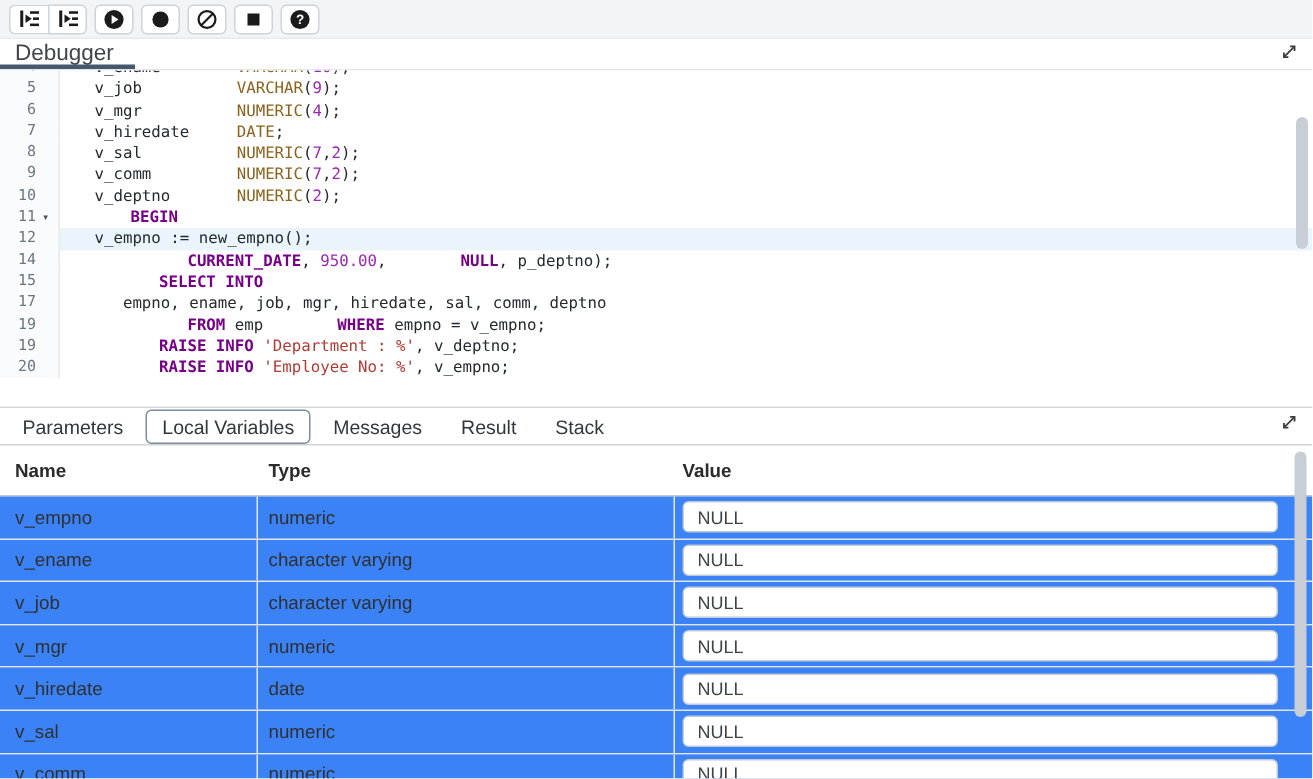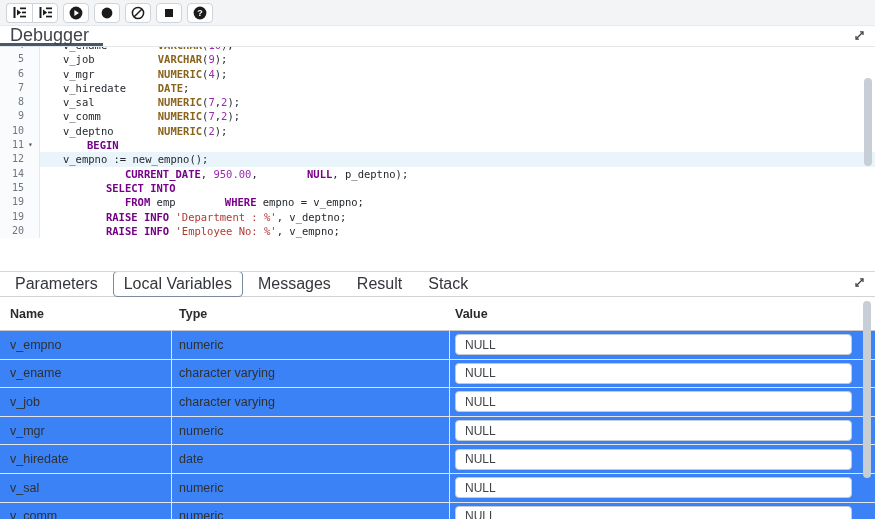--- a/index.html
+++ b/index.html
@@ -15,53 +15,53 @@
     display: flex; align-items: center; justify-content: center; cursor: pointer; padding: 0; }
   .tb-group .tb-btn { border-radius: 0; border-right-width: 0; }
   .tb-group .tb-btn:first-child { border-radius: 4px 0 0 4px; }
   .tb-group .tb-btn:last-child { border-radius: 0 4px 4px 0; border-right-width: 1px; }
   .tb-group .tb-btn:only-child { border-radius: 4px; }
   .tb-btn svg { display: block; }
 
   
   .tabbar { height: 21px; background: #fff; border-bottom: 1px solid #e4e7ea;
     display: flex; align-items: stretch; flex: none; position: relative; }
-  .tab { padding: 2px 14px 0 10px; font-size: 18px; color: #41444a; display: flex;
+  .tab { padding: 2px 14px 0 10px; font-size: 15px; color: #41444a; display: flex;
     align-items: center; cursor: pointer; }
   .tab.active { border-bottom: 3px solid var(--accent, #45586c); }
   .expand-btn { position: absolute; right: 8px; top: 3px; width: 16px; height: 16px;
     cursor: pointer; display: flex; align-items: center; justify-content: center; }
 
   
   .editor { height: 224px; background: #fff; overflow: hidden; position: relative; flex: none; }
   .lines { margin-top: -9px; }
   .cline { display: flex; height: 14.3px; line-height: 14.3px;
     font-family: "DejaVu Sans Mono", monospace; font-size: 10.5px; }
   .gut { width: 40px; flex: none; background: #fafbfc; border-right: 1px solid #e6e9ec;
     display: flex; align-items: center; cursor: pointer; }
   .gut .num { flex: 1; text-align: right; padding-right: 4px; color: #6e7681; font-size: 10px; }
   .gut .fold { width: 11px; font-size: 8px; color: #555; }
   .codecell { flex: 1; white-space: pre; padding-left: 4px; cursor: text; }
   .cline.hl .codecell { background: var(--line-highlight, #e9f4fb); }
   .tk-p { color: #24292e; }
   .tk-k { color: var(--keyword, #770088); font-weight: bold; padding-left: 43px; }
-  .tk-t { color: var(--type, #8a631c); font-weight: bold; }
+  .tk-t { color: var(--type, #8a631c); font-weight: normal; }
   .tk-n { color: var(--number, #9c27b0); }
   .tk-s { color: var(--string, #b13a34); }
 
   .vscroll { position: absolute; right: 2px; top: 0; width: 9px; height: 100%; }
   .vthumb { position: absolute; left: 0; width: 8px; border-radius: 4px;
     background: var(--scroll-thumb, #c7ced6); cursor: pointer; }
 
   
   .bottom { flex: 1; border-top: 1px solid #d4d7da; display: flex; flex-direction: column;
     position: relative; background: #fff; overflow: hidden; }
   .ptabs { height: 24px; display: flex; align-items: center; gap: 4px; padding: 0 4px;
     flex: none; position: relative; }
-  .ptab { font-size: 16px; color: #33363b; padding: 3px 10px; border: 1px solid transparent;
+  .ptab { font-size: 13px; color: #33363b; padding: 3px 10px; border: 1px solid transparent;
     border-radius: 4px; cursor: pointer; white-space: nowrap; }
   .ptab.active { border-color: #7a8ba0; }
   .expand-btn2 { position: absolute; right: 8px; top: 4px; width: 16px; height: 16px;
     cursor: pointer; display: flex; align-items: center; justify-content: center; }
 
   .vtable { flex: 1; overflow: hidden; font-size: 12.5px; }
   .vt-head { display: flex; height: 35px; border-top: 1px solid #d2d2d2;
     border-bottom: 1px solid #c6c6c6; align-items: center; font-weight: bold; color: #2b2b2b; }
   .vt-row { display: flex; height: 28.6px; border-bottom: 1px solid #e3e6e9;
     align-items: center; background: #3b82f6; }
@@ -249,20 +249,27 @@
         </div>
         <div class="cline">
           <div class="gut">
             <span class="num">15</span>
             <span class="fold"></span>
           </div>
           <div class="codecell"><span class="tk-p">   </span><span class="tk-k">SELECT INTO</span></div>
         </div>
         <div class="cline">
           <div class="gut">
+            <span class="num">17</span>
+            <span class="fold"></span>
+          </div>
+          <div class="codecell"><span class="tk-p">      empno, ename, job, mgr, hiredate, sal, comm, deptno</span></div>
+        </div>
+        <div class="cline">
+          <div class="gut">
             <span class="num">19</span>
             <span class="fold"></span>
           </div>
           <div class="codecell"><span class="tk-p">      </span><span class="tk-k">FROM</span><span class="tk-p"> emp </span><span class="tk-k">WHERE</span><span class="tk-p"> empno = v_empno;</span></div>
         </div>
         <div class="cline">
           <div class="gut">
             <span class="num">19</span>
             <span class="fold"></span>
           </div>

